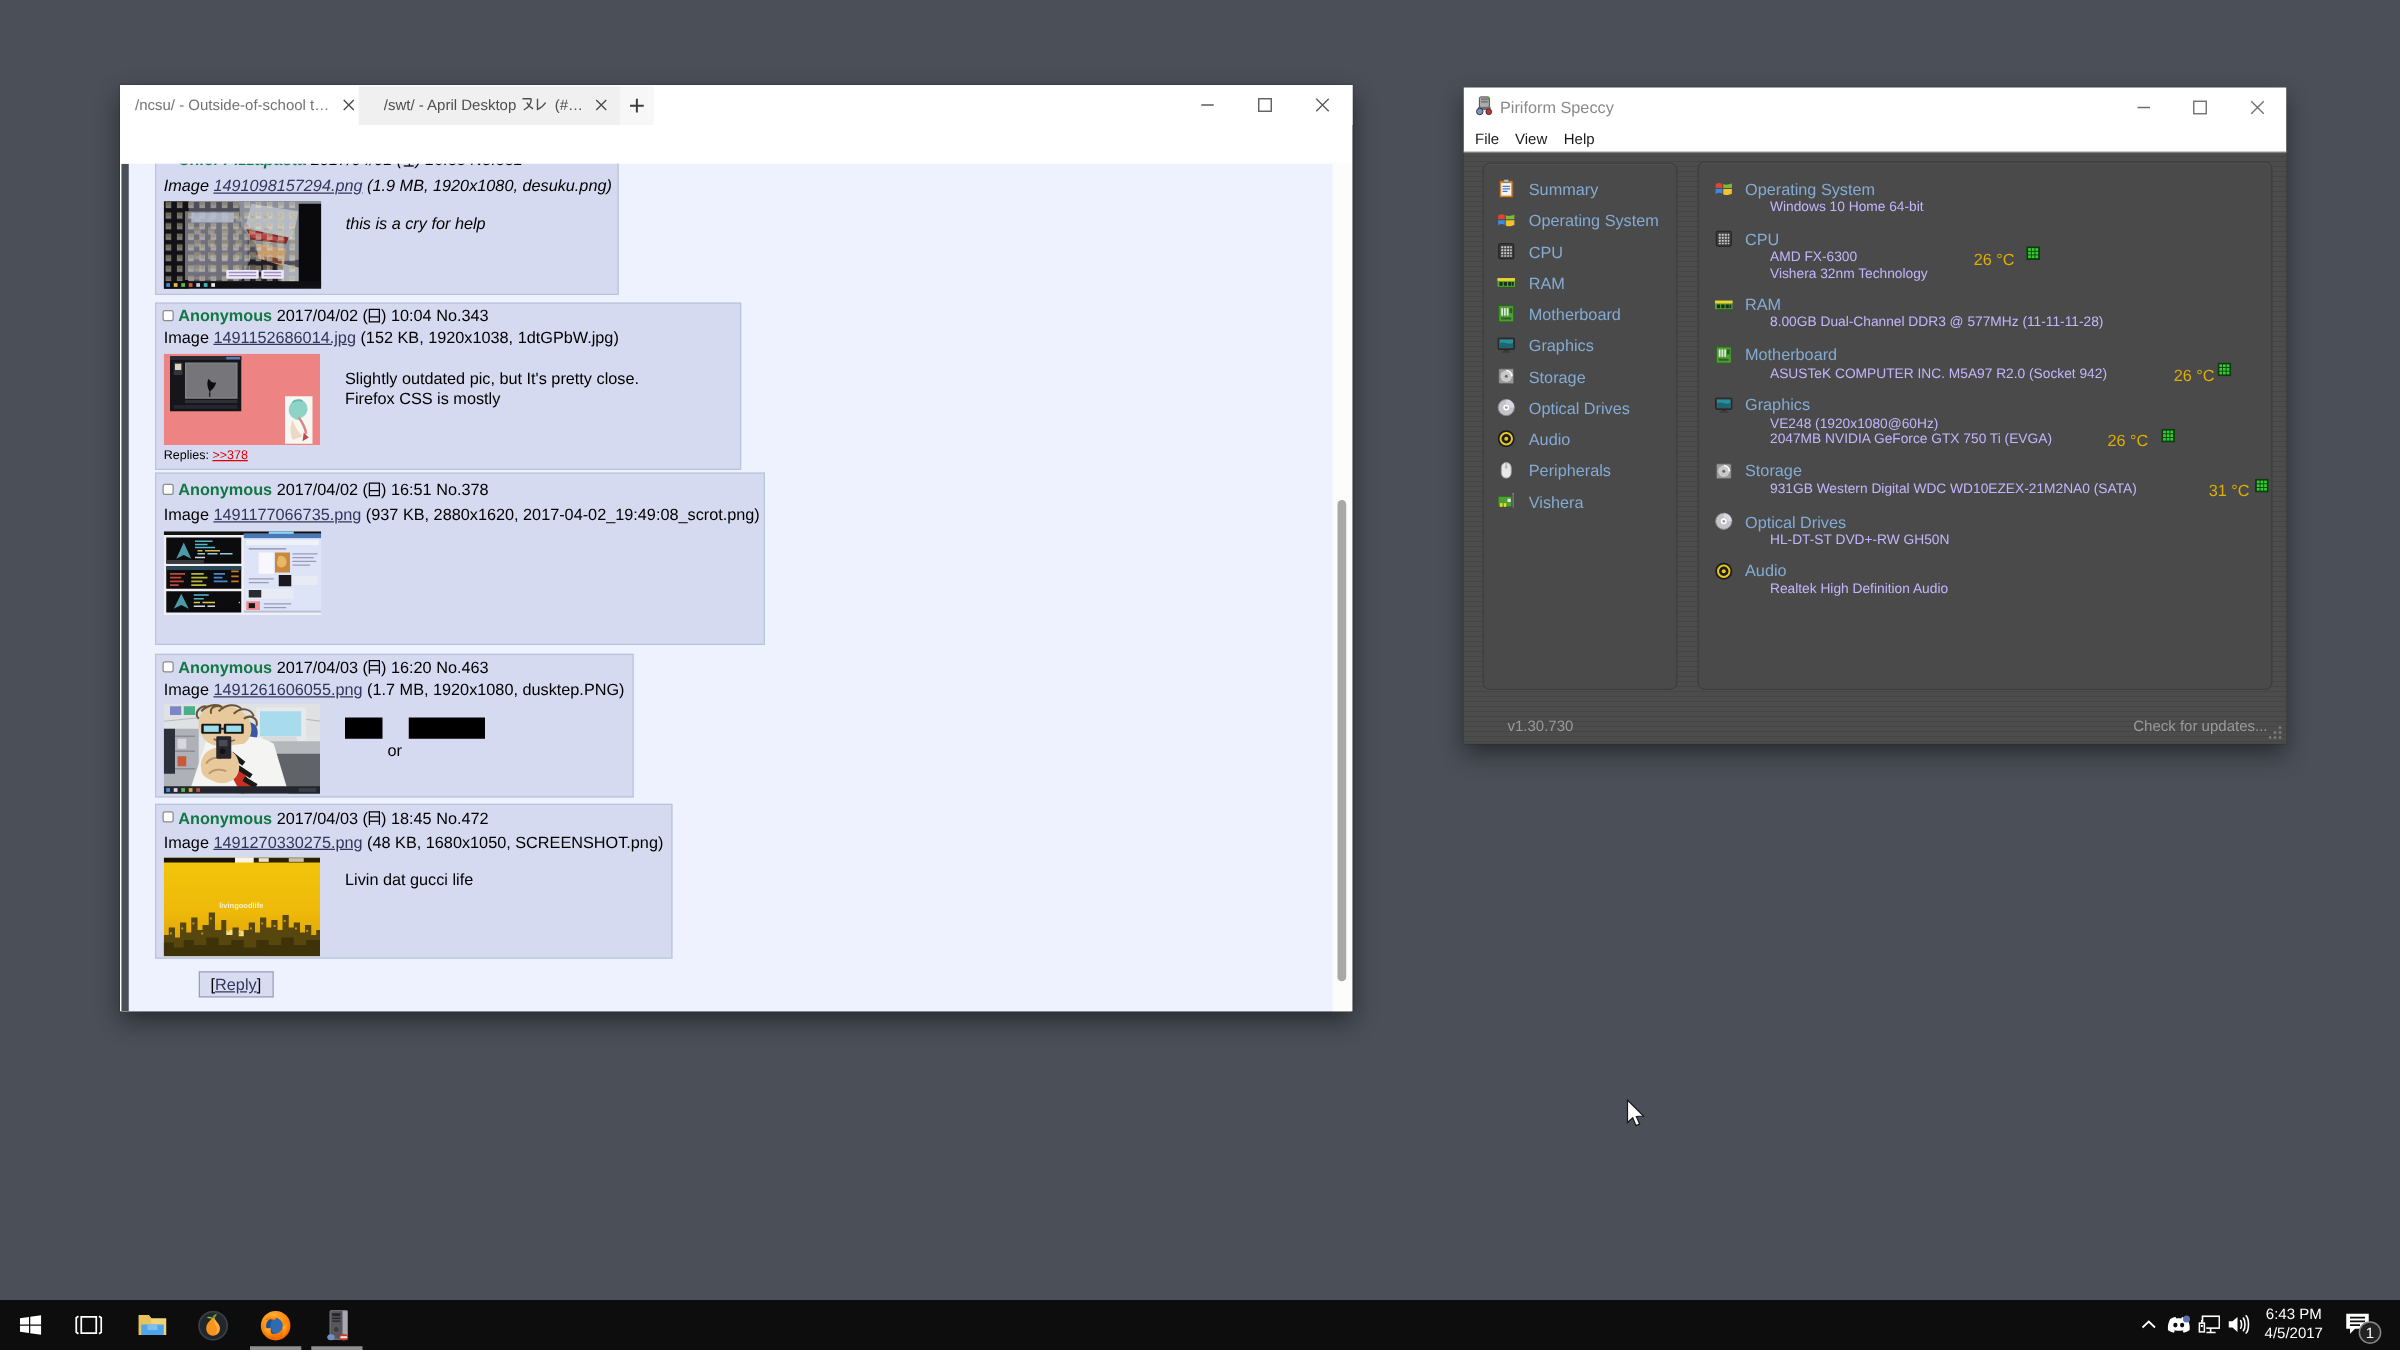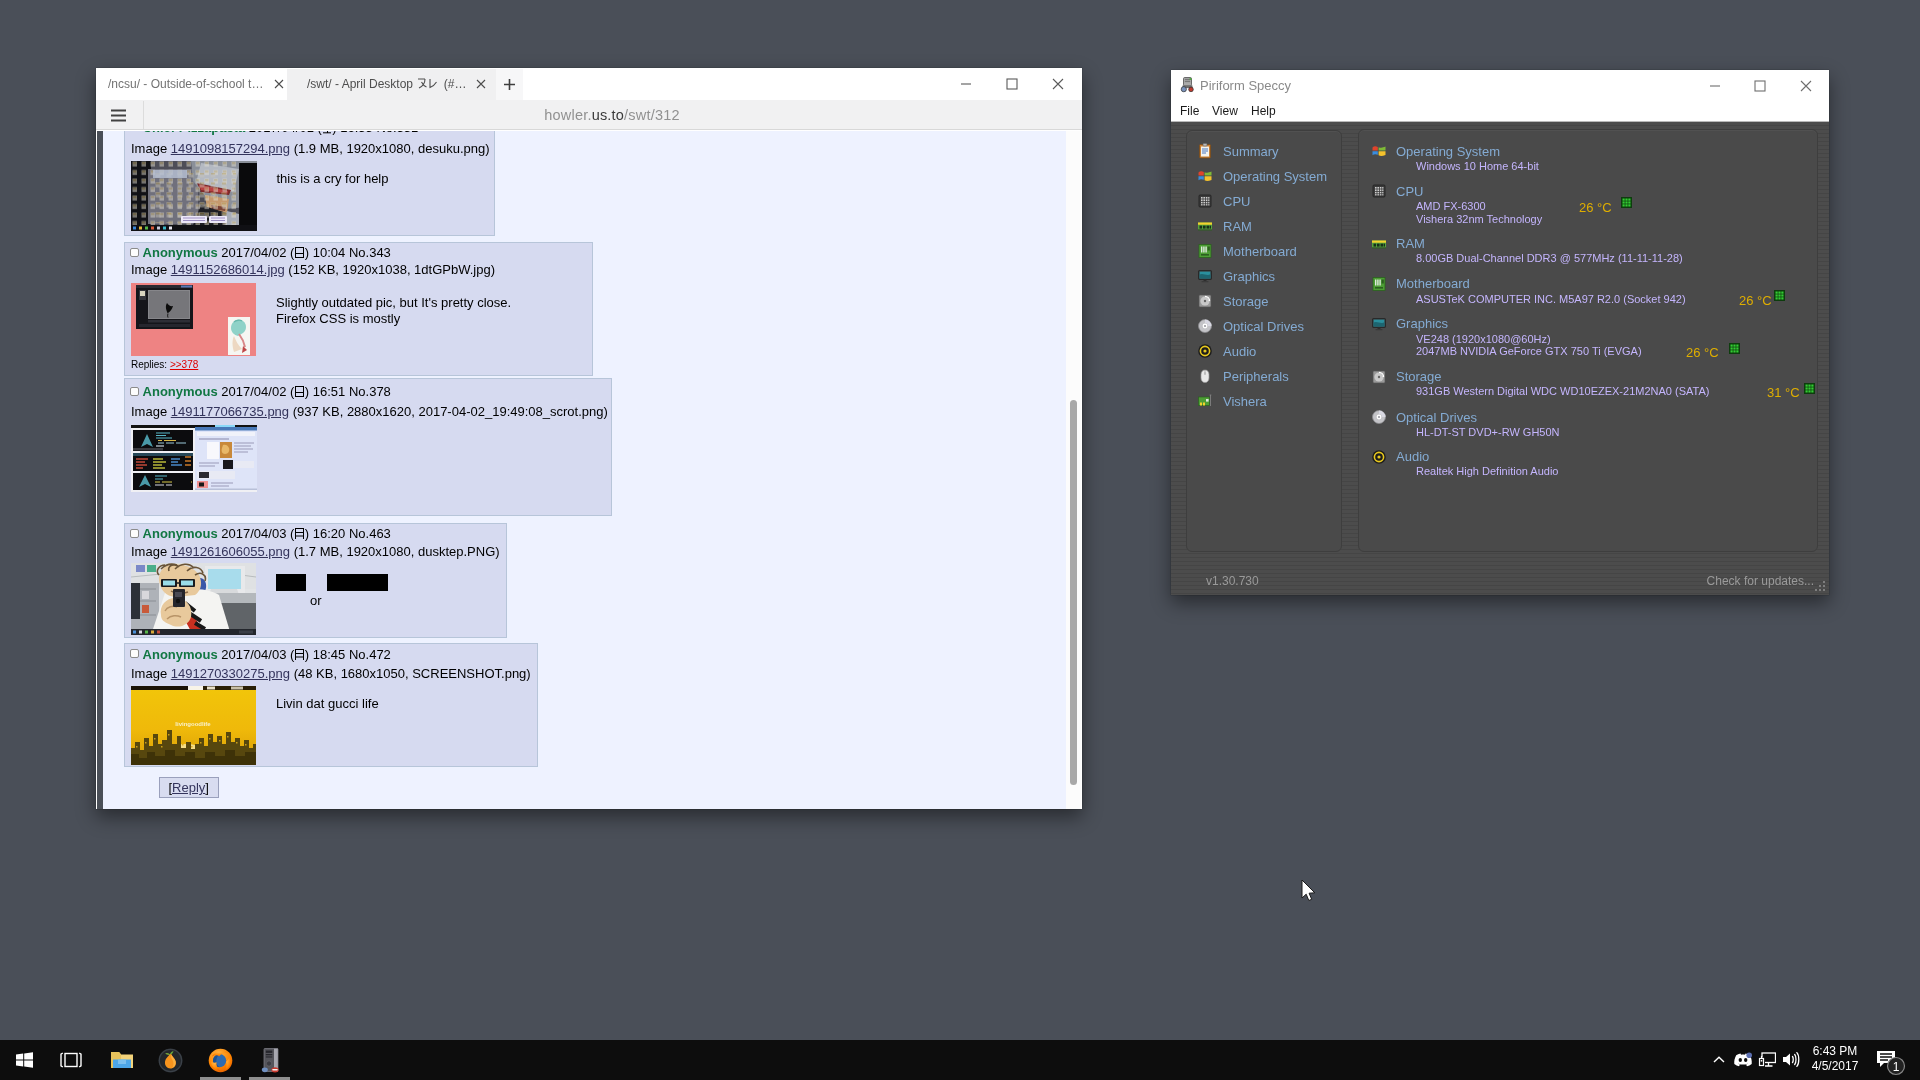--- a/index.html
+++ b/index.html
@@ -95,31 +95,24 @@
     <svg class="abs" style="left:864px; top:10px;" width="12" height="12" viewBox="0 0 12 12">
         <path d="M1 6 H11" stroke="#5a5a5a" stroke-width="1.1"></path>
       </svg>
     <svg class="abs" style="left:910px; top:10px;" width="12" height="12" viewBox="0 0 12 12">
         <rect x="1" y="1" width="10" height="10" fill="none" stroke="#5a5a5a" stroke-width="1.1"></rect>
       </svg>
     <svg class="abs" style="left:956px; top:10px;" width="12" height="12" viewBox="0 0 12 12">
         <path d="M1 1 L11 11 M11 1 L1 11" stroke="#5a5a5a" stroke-width="1.1"></path>
       </svg>
   </div>
-  <div class="toolrow abs">
-    <svg class="abs" style="left:15px; top:8.5px;" width="15" height="13" viewBox="0 0 15 13">
-        <path d="M0 1.5 H15 M0 6.5 H15 M0 11.5 H15" stroke="#424242" stroke-width="2.2"></path>
-      </svg>
-    <div class="abs" style="left:47px; top:1px; width:1px; height:28px; background:#dcdcdc;"></div>
-    <div class="urltxt abs">howler.<b>us.to</b>/swt/312</div>
-  </div>
   <div id="content" class="abs">
     <div class="lstrip abs"></div>
 
-    <div class="post" style="left:27px; top:-14.5px; width:371px; height:119.5px;">
+    <div class="post" style="left:27px; top:-14.5px; width:371px; height:119.5px;font-style:italic;">
 
       <div class="pname" style="left:17.6px; top:2px;"><b>Chief Pizzapasta</b> 2017/04/01 (<span class="jp jt"></span>) 16:35 No.331</div>
       <div class="pimg" style="left:6px; top:23px;">Image <a>1491098157294.png</a> (1.9 MB, 1920x1080, desuku.png)</div>
       <div class="thumb" style="left:6px; top:43.5px;"><svg width="126" height="70" viewBox="0 0 126 70">
   <defs>
     <pattern id="icg" width="9" height="8.5" patternUnits="userSpaceOnUse">
       <rect x="1.5" y="0.5" width="4.5" height="5" fill="#e2ded2"></rect>
                 <rect x="2" y="1" width="3.5" height="2.2" fill="#cdb87e"></rect>
     </pattern>
     <pattern id="icg2" width="11" height="10" patternUnits="userSpaceOnUse">

